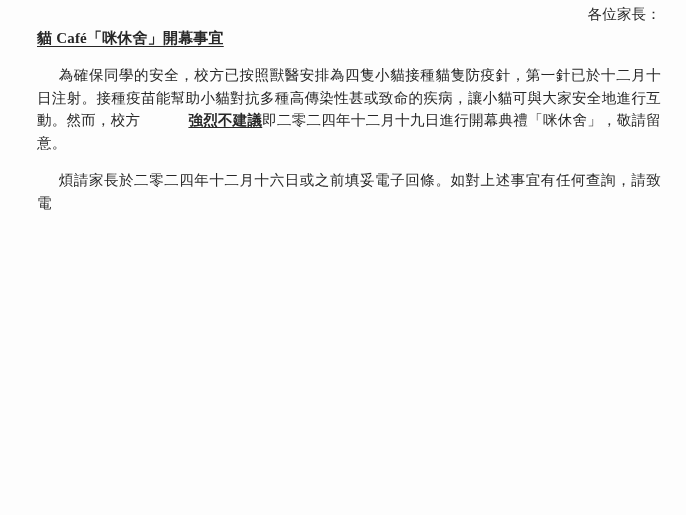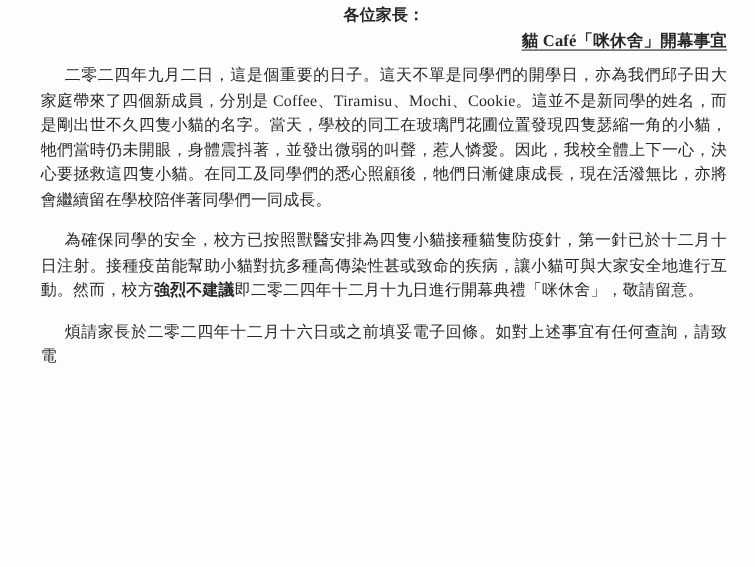--- a/index.html
+++ b/index.html
@@ -17,56 +17,56 @@
     padding: 3px 25px 0 37px;
     font-family: "Liberation Serif", "DejaVu Serif", serif;
     font-size: 14.5px;
     line-height: 22.5px;
     color: #272727;
     
     filter: blur(0.3px);
     letter-spacing: 0.2px;
   }
   .greeting {
-    text-align: center;
+    text-align: right;
     margin: 0;
-    font-weight: bold;
   }
   .doc-title {
-    text-align: right;
+    text-align: left;
     font-weight: bold;
     margin: 1px 0 0 0;
     font-size: 15px;
   }
   .doc-title .title-text {
     text-decoration: underline;
     text-underline-offset: 3px;
   }
   p.para {
     margin: 15px 0 0 0;
     text-indent: 1.5em;
     text-align: justify;
     text-justify: inter-ideograph;
   }
   p.para.first {
     margin-top: 9px;
   }
   .em-strong {
     font-weight: bold;
+    text-decoration: underline;
     text-underline-offset: 2px;
+    margin-left: 48px;
   }
 </style>
 </head>
 <body>
 
 <div class="page">
   <p class="greeting">各位家長：</p>
 
   <h1 class="doc-title"><span class="title-text">貓 Café「咪休舍」開幕事宜</span></h1>
 
-  <p class="para first">二零二四年九月二日，這是個重要的日子。這天不單是同學們的開學日，亦為我們邱子田大家庭帶來了四個新成員，分別是 Coffee、Tiramisu、Mochi、Cookie。這並不是新同學的姓名，而是剛出世不久四隻小貓的名字。當天，學校的同工在玻璃門花圃位置發現四隻瑟縮一角的小貓，牠們當時仍未開眼，身體震抖著，並發出微弱的叫聲，惹人憐愛。因此，我校全體上下一心，決心要拯救這四隻小貓。在同工及同學們的悉心照顧後，牠們日漸健康成長，現在活潑無比，亦將會繼續留在學校陪伴著同學們一同成長。</p>
 
 
 
   <p class="para"><span>為確保同學的安全，校方已按照獸醫安排為四隻小貓接種貓隻防疫針，第一針已於十二月十日注射。接種疫苗能幫助小貓對抗多種高傳染性甚或致命的疾病，讓小貓可與大家安全地進行互動。然而，校方</span><span class="em-strong">強烈不建議</span><span>即二零二四年十二月十九日進行開幕典禮「咪休舍」，敬請留意。</span></p>
 
   <p class="para">煩請家長於二零二四年十二月十六日或之前填妥電子回條。如對上述事宜有任何查詢，請致電</p>
 </div>
 
 </body></html>

